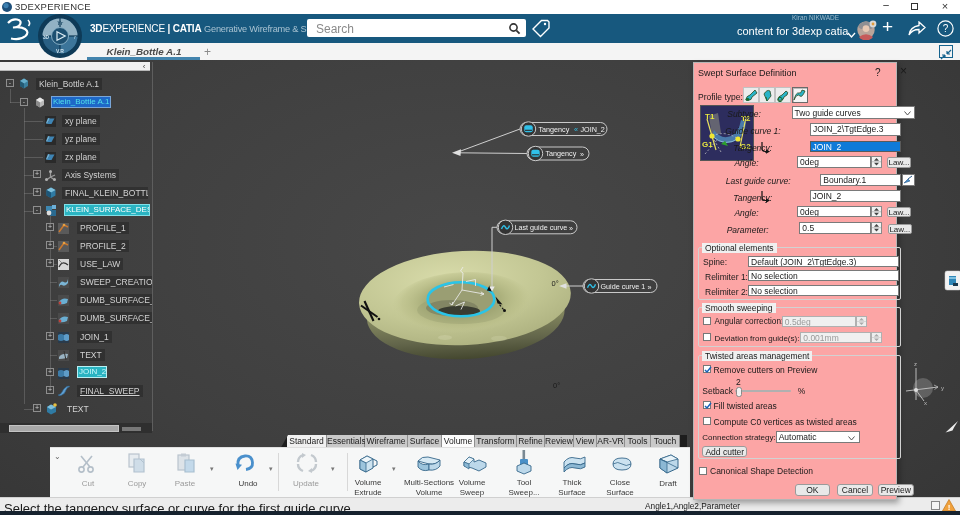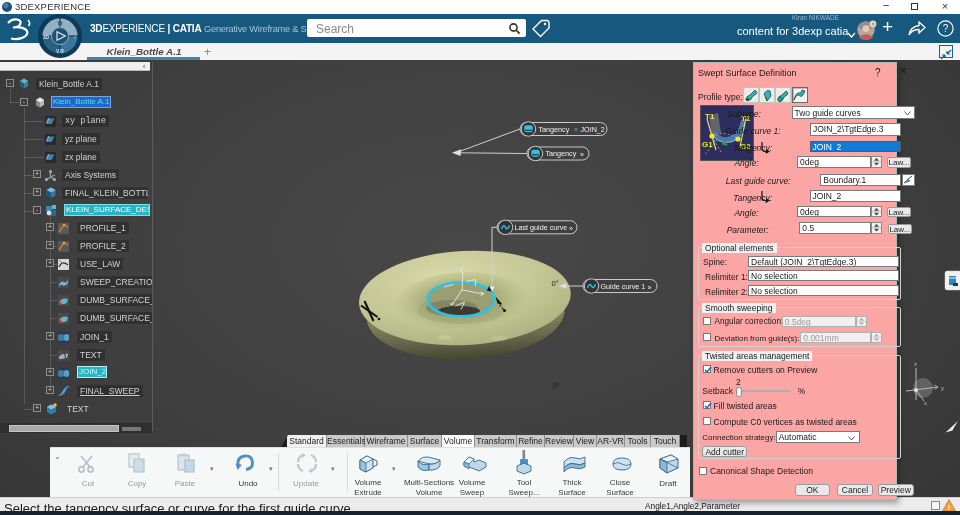--- a/index.html
+++ b/index.html
@@ -200,21 +200,21 @@
           <path d="M7 6.5 L7 11.5 L3 9 L3 4 Z" fill="#8a8a8a"></path>
         </svg>
       <div style="position:absolute;left:51px;top:-1px;width:60px;height:12px;background:#1e68c8;border:1px solid #7aa6d8;font-size:8px;line-height:10px;padding:0 1px;color:#52e0e8;overflow:hidden;">Klein_Bottle A.1</div>
     </div>
     <div class="trow" style="left:0;top:55px;">
       <svg class="abs" style="left:44px;top:0px" width="13" height="13" viewBox="0 0 13 13">
           <rect x="1" y="1" width="11" height="11" fill="#2a2a2a"></rect>
           <path d="M3 9 L6 3.5 L10.5 3.5 L7.5 9 Z" fill="#3e84b4"></path>
           <path d="M3 9 L6 3.5 L4 3 L2 8 Z" fill="#6db0d8"></path>
         </svg>
-      <div class="tlabel" style="position:absolute;left:62px;font-family:Liberation Mono, monospace;">xy plane</div>
+      <div class="tlabel" style="position:absolute;left:62px;">xy plane</div>
     </div>
     <div class="trow" style="left:0;top:73px;">
       <svg class="abs" style="left:44px;top:0px" width="13" height="13" viewBox="0 0 13 13">
           <rect x="1" y="1" width="11" height="11" fill="#2a2a2a"></rect>
           <path d="M3 9 L6 3.5 L10.5 3.5 L7.5 9 Z" fill="#3e84b4"></path>
           <path d="M3 9 L6 3.5 L4 3 L2 8 Z" fill="#6db0d8"></path>
         </svg>
       <div class="tlabel" style="position:absolute;left:62px;">yz plane</div>
     </div>
     <div class="trow" style="left:0;top:91px;">

